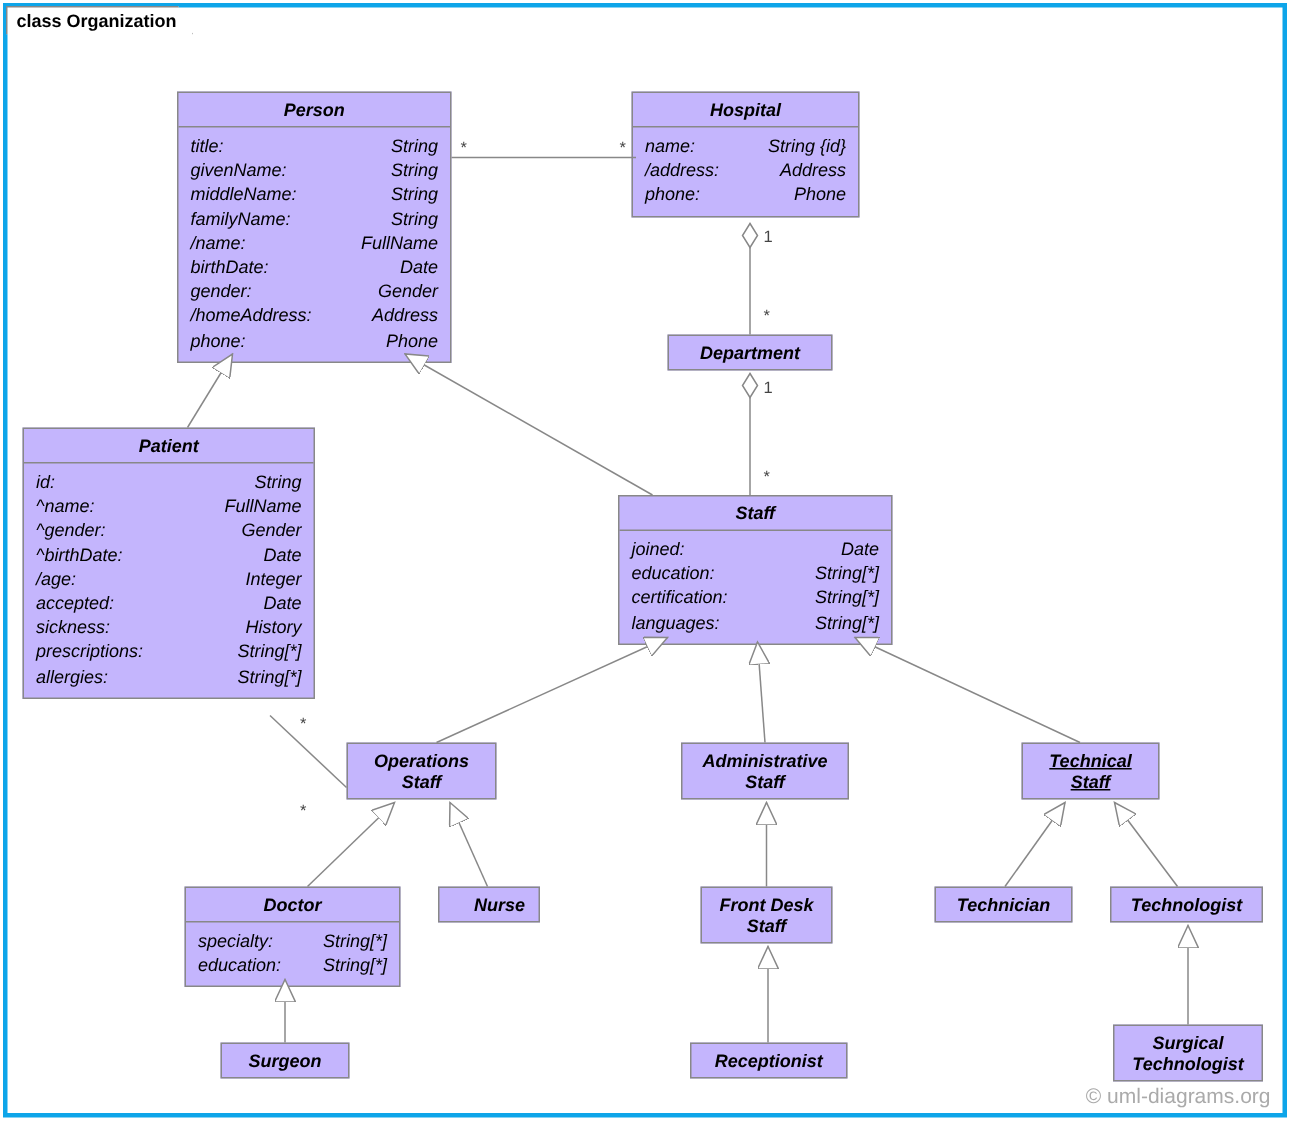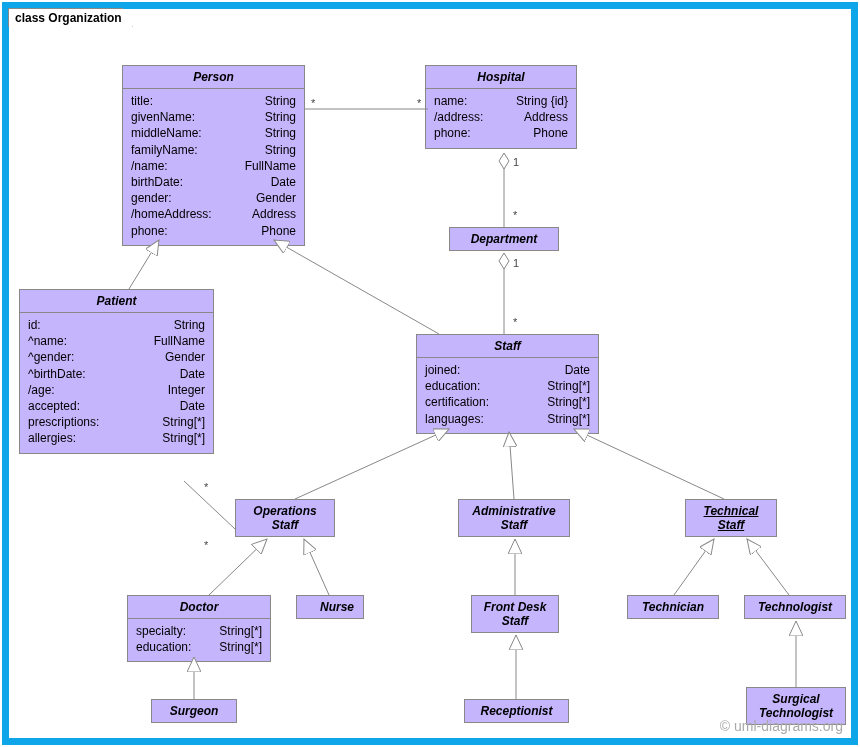--- a/index.html
+++ b/index.html
@@ -6,21 +6,21 @@
     margin: 0;
     font-family: Arial, sans-serif;
     font-size: 12px;
     background: #fff;
   }
   .frame {
     position: relative;
     width: 856px;
     height: 743px;
     margin: 2px;
-    border: 7px solid #0ea5e9;
+    border: 3px solid #0ea5e9;
     box-sizing: border-box;
   }
   .frame-tab {
     position: absolute;
     top: -1px;
     left: -1px;
     border: 1px solid #888;
     border-bottom: none;
     background: #fff;
     padding: 2px 10px 2px 6px;
@@ -36,20 +36,21 @@
   .title {
     text-align: center;
     font-style: italic;
     font-weight: bold;
     padding: 4px 2px;
     border-bottom: 1px solid #888;
   }
   .title.no-sep { border-bottom: none; }
   .attrs {
     padding: 4px 8px 6px 8px;
+    font-style: italic;
   }
   .attr-row { display: flex; justify-content: space-between; gap: 16px; line-height: 1.35; }
   .watermark {
     position: absolute;
     right: 8px;
     bottom: 4px;
     color: #aaa;
     font-size: 14px;
   }
   svg.edges {
@@ -153,20 +154,24 @@
           <span>^birthDate:</span>
           <span>Date</span>
         </div>
       <div class="attr-row">
           <span>/age:</span>
           <span>Integer</span>
         </div>
       <div class="attr-row">
           <span>accepted:</span>
           <span>Date</span>
+        </div>
+      <div class="attr-row">
+          <span>sickness:</span>
+          <span>History</span>
         </div>
       <div class="attr-row">
           <span>prescriptions:</span>
           <span>String[*]</span>
         </div>
       <div class="attr-row">
           <span>allergies:</span>
           <span>String[*]</span>
         </div>
     </div>

